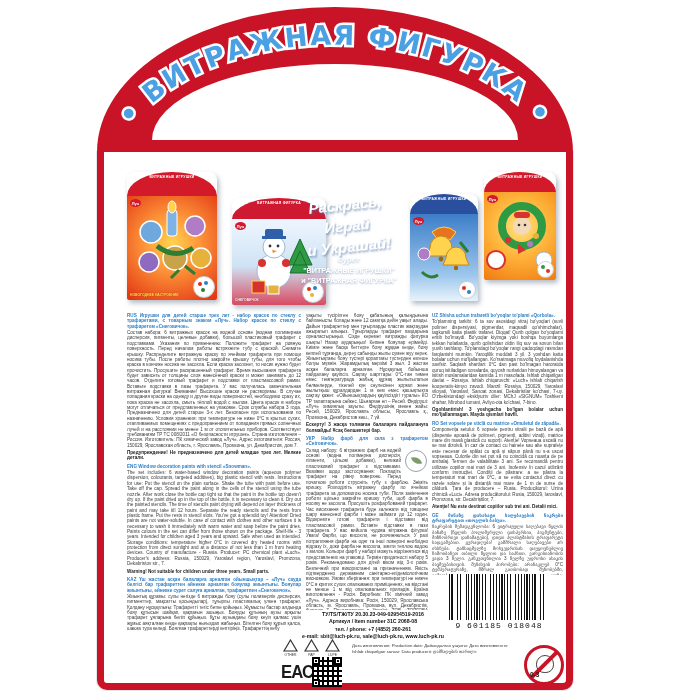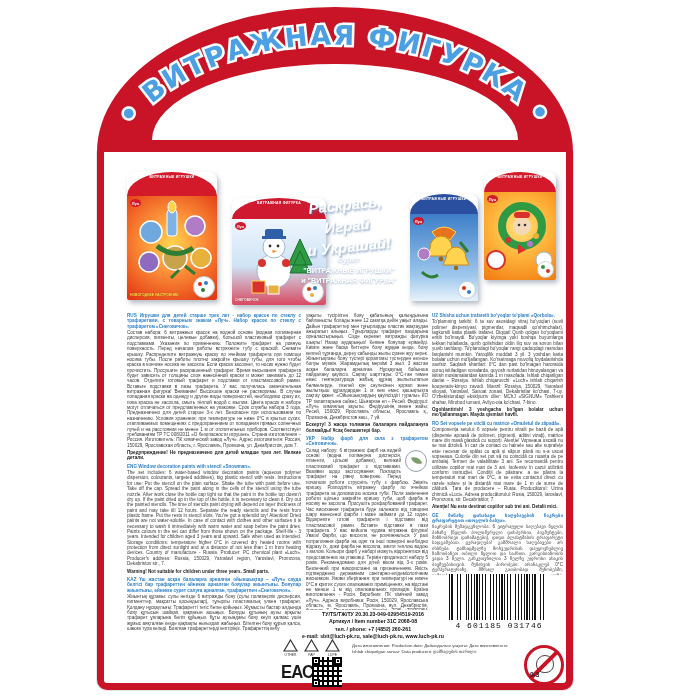--- a/index.html
+++ b/index.html
@@ -291,21 +291,21 @@
 
   <div class="eac">ЕАС</div>
   <div class="qr">
     <div class="qr-eye" style="left:0;top:0"></div>
     <div class="qr-eye" style="right:0;top:0"></div>
     <div class="qr-eye" style="left:0;bottom:0"></div>
   </div>
 
   <div class="barcode">
     <div class="bars"></div>
-    <div class="digits">4 601185 031746</div>
+    <div class="digits">9 601185 018048</div>
   </div>
 
   <div class="age">
     <div class="baby"></div>
     <div class="bar"></div>
     <div class="lblage">0-3</div>
   </div>
 
 </div>
 

